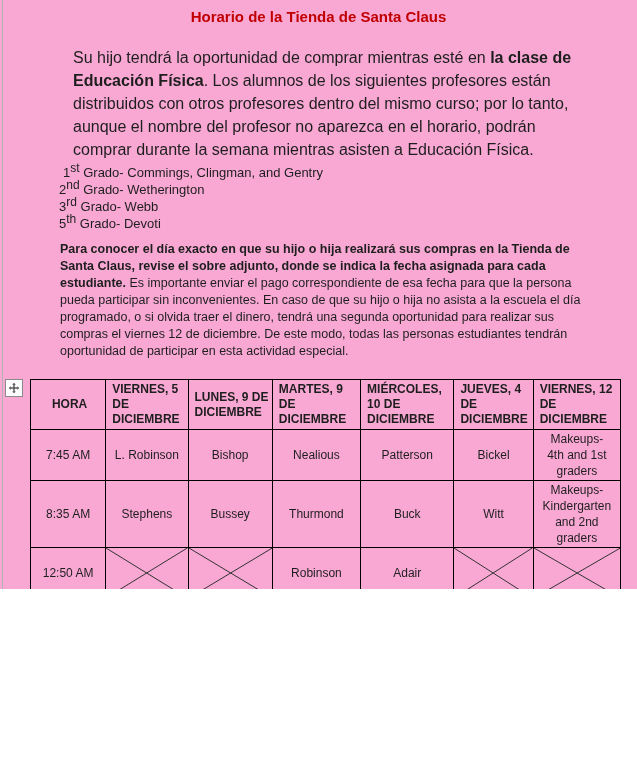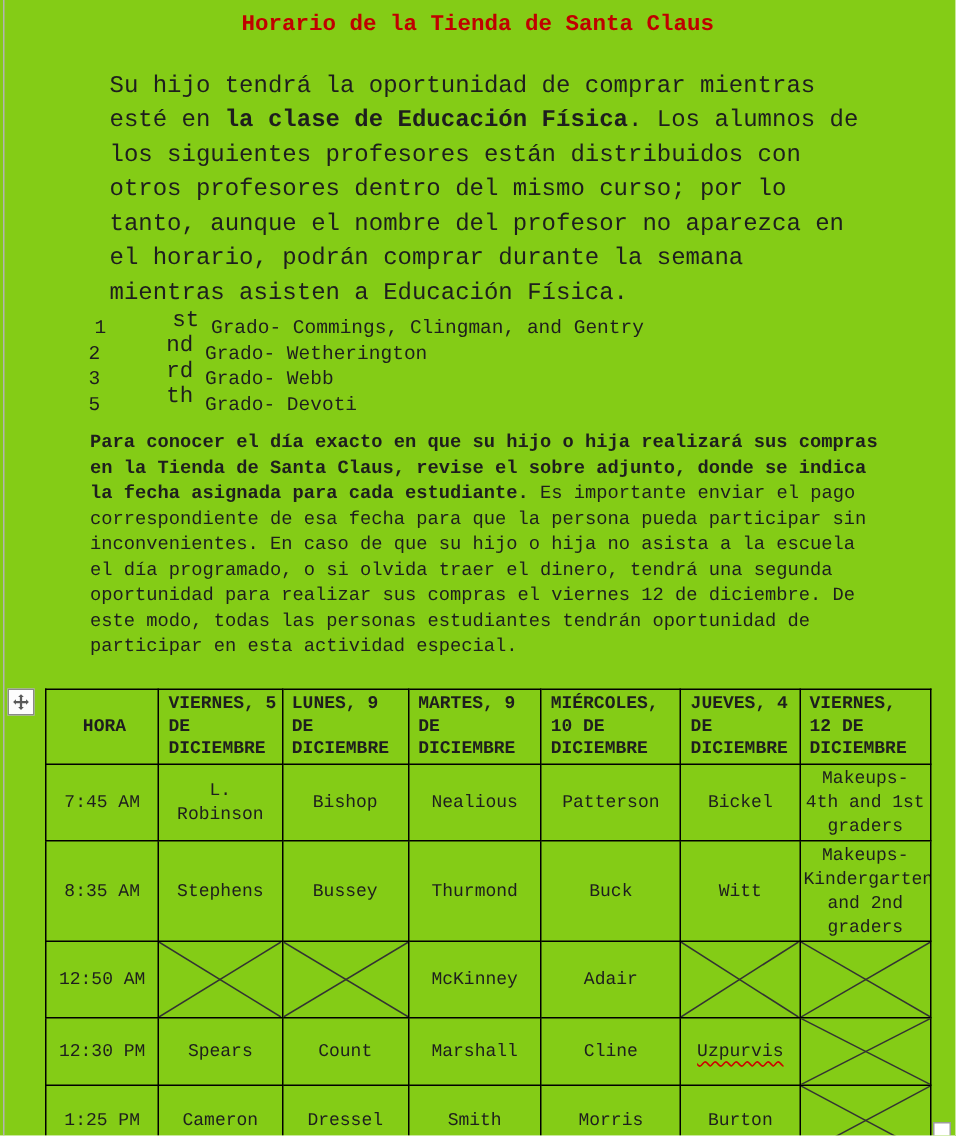--- a/index.html
+++ b/index.html
@@ -1,22 +1,22 @@
 <!DOCTYPE html>
 <html><head>
 <meta charset="utf-8">
 <style>
   html, body { margin: 0; padding: 0; background: #ffffff; }
   .page {
     position: relative;
     width: 637px;
-    height: 757px;
+    height: 589px;
     overflow: hidden;
-    background: #84cc16;
-    font-family: Liberation Mono, monospace;
+    background: #f9a8d4;
+    font-family: Liberation Sans, sans-serif;
     color: #1e1e1e;
   }
   .page-edge-left {
     position: absolute;
     left: 2px; top: 0;
     width: 1px; height: 100%;
     background: #b3b3b3;
   }
   .doc-title {
     margin: 8px 0 0 0;
@@ -32,21 +32,21 @@
     font-size: 16px;
     line-height: 23px;
   }
   .intro b { font-weight: bold; }
   .grades {
     margin: 3px 0 0 59px;
     font-size: 13px;
     line-height: 17px;
   }
   .grade-line.indent-1 { padding-left: 4px; }
-  .grades sup { font-size: 15px; line-height: 0; margin-left: 44px; }
+  .grades sup { font-size: 12px; line-height: 0; }
   .notice {
     margin: 9px 0 0 60px;
     width: 530px;
     font-size: 12.5px;
     line-height: 17px;
   }
   .notice b { font-weight: bold; }
   .table-area { position: relative; margin-top: 1px; }
   .move-handle {
     position: absolute;
@@ -192,21 +192,21 @@
                 <line x1="0" y1="0" x2="10" y2="10" stroke="#333" stroke-width="1" vector-effect="non-scaling-stroke"></line>
                 <line x1="0" y1="10" x2="10" y2="0" stroke="#333" stroke-width="1" vector-effect="non-scaling-stroke"></line>
               </svg>
             </td>
           <td class="crossed">
               <svg class="xmark" viewBox="0 0 10 10" preserveAspectRatio="none">
                 <line x1="0" y1="0" x2="10" y2="10" stroke="#333" stroke-width="1" vector-effect="non-scaling-stroke"></line>
                 <line x1="0" y1="10" x2="10" y2="0" stroke="#333" stroke-width="1" vector-effect="non-scaling-stroke"></line>
               </svg>
             </td>
-          <td>McKinney</td>
+          <td>Robinson</td>
           <td>Adair</td>
           <td class="crossed">
               <svg class="xmark" viewBox="0 0 10 10" preserveAspectRatio="none">
                 <line x1="0" y1="0" x2="10" y2="10" stroke="#333" stroke-width="1" vector-effect="non-scaling-stroke"></line>
                 <line x1="0" y1="10" x2="10" y2="0" stroke="#333" stroke-width="1" vector-effect="non-scaling-stroke"></line>
               </svg>
             </td>
           <td class="crossed">
               <svg class="xmark" viewBox="0 0 10 10" preserveAspectRatio="none">
                 <line x1="0" y1="0" x2="10" y2="10" stroke="#333" stroke-width="1" vector-effect="non-scaling-stroke"></line>

